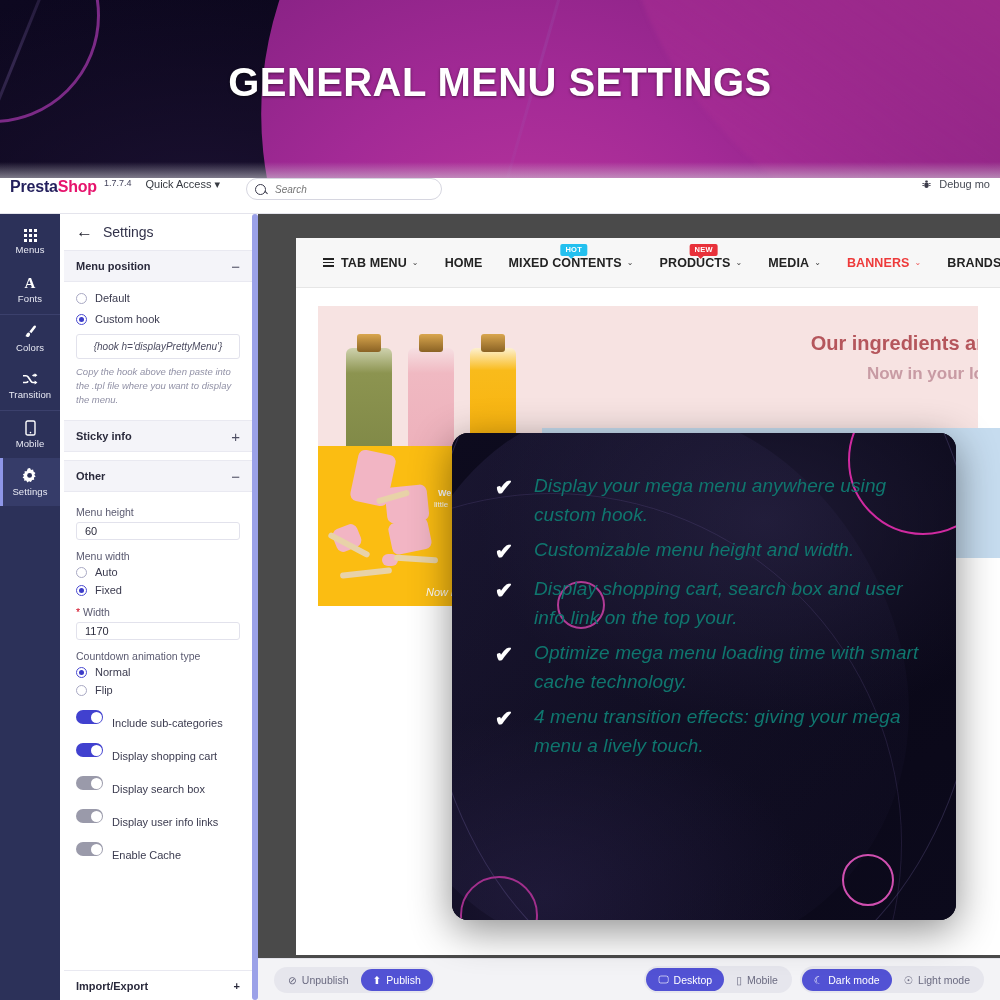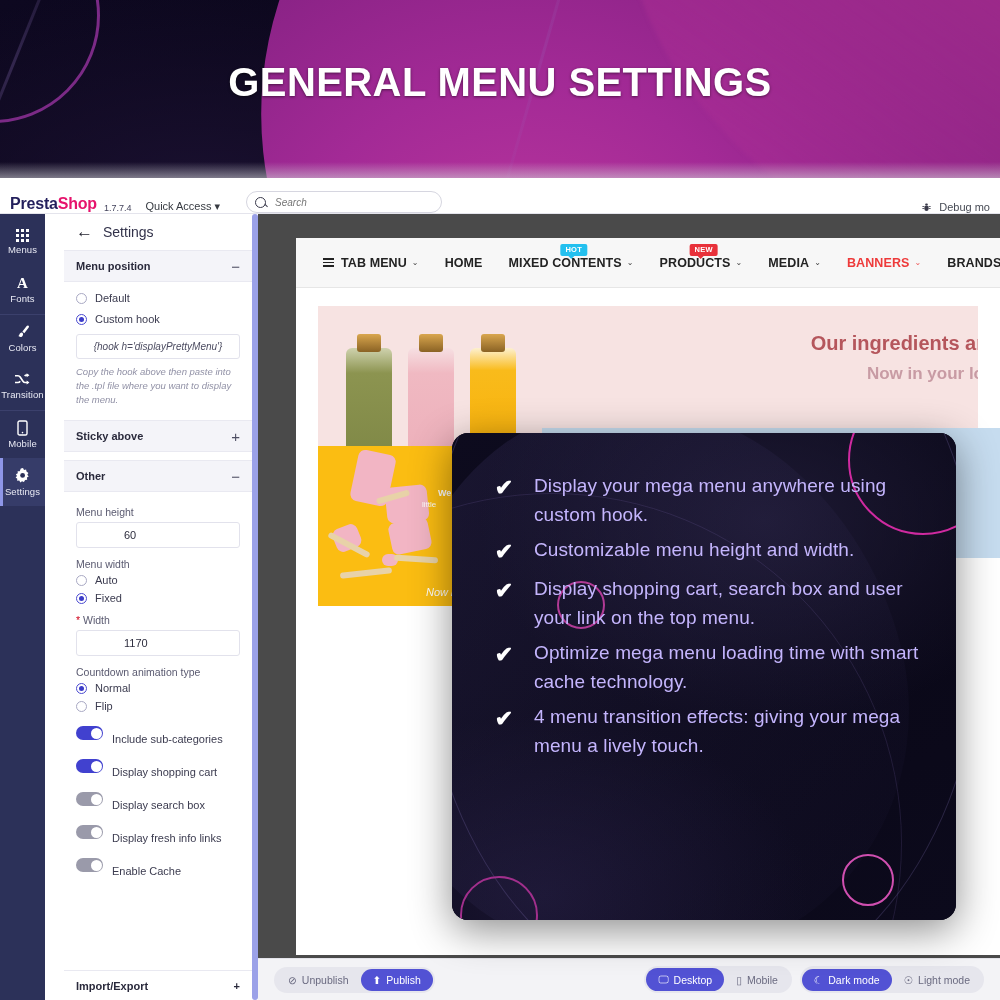--- a/index.html
+++ b/index.html
@@ -50,21 +50,21 @@
     text-shadow:0 1px 3px rgba(0,0,0,.5);
   }
   .hero-bottomfade{
     position:absolute;left:0;right:0;bottom:0;height:16px;
     background:linear-gradient(180deg, rgba(255,255,255,0), rgba(210,210,215,.55));
   }
 
   
   .ps-header {
     position:absolute; left:0; top:178px; width:1000px; height:36px;
-    background:#fff; display:flex; align-items:flex-end; padding:0 10px;
+    background:#fff; display:flex; align-items:flex-start; padding:0 10px;
     border-bottom:1px solid #e4e4ec; z-index:5;
   }
   .ps-logo { font-size:16px; font-weight:700; letter-spacing:-.2px; }
   .ps-logo .a { color:#231f5c; }
   .ps-logo .b { color:#e6136c; }
   .ps-version { font-size:9px; color:#43435c; margin-left:7px; font-weight:400;}
   .ps-quick { font-size:11px; color:#363a41; margin-left:14px; cursor:pointer;}
   .ps-search {
     margin-left:26px; width:196px; height:22px; border:1px solid #d6d6e0;
     border-radius:12px; display:flex; align-items:center; padding:0 8px; background:#fff;
@@ -73,21 +73,21 @@
   .ps-search .mag:after{content:"";position:absolute;width:4px;height:1.4px;background:#3a3a4c;right:-3px;bottom:0px;transform:rotate(45deg);}
   .ps-search input {
     border:0; outline:0; font-size:10px; color:#8a8a9e; margin-left:9px; width:100%;
     font-style:italic; font-family:"Liberation Sans", sans-serif; background:transparent;
   }
   .ps-debug { margin-left:auto; display:flex; align-items:center; gap:7px; font-size:11px; color:#474b55; }
   .bug-icon { width:11px;height:11px; color:#3b3b4a; }
 
   
   .leftnav {
-    position:absolute; left:0; top:214px; width:45px; bottom:0;
+    position:absolute; left:0; top:214px; width:60px; bottom:0;
     background:#2c3159; z-index:4; padding-top:4px;
   }
   .nav-item {
     position:relative; height:48px; display:flex; flex-direction:column;
     align-items:center; justify-content:center; gap:2px; color:#e9eaf4; cursor:pointer;
   }
   .nav-item .lbl { font-size:9.5px; letter-spacing:.1px; }
   .nav-item.sep { border-top:1px solid #3b406c; }
   .nav-item.active { background:#363c69; }
   .nav-item.active:before{
@@ -124,22 +124,22 @@
   .radio-row .txt { font-size:11px; color:#3b3b4f; }
   .hookbox {
     border:1px solid #e2e2ec; border-radius:3px; height:25px; display:flex;
     align-items:center; justify-content:center; font-size:10px; font-style:italic;
     color:#4b4b60; margin:2px 0 6px 0; background:#fff;
   }
   .help { font-size:9.5px; font-style:italic; color:#9191a6; line-height:1.45; }
   .field-label { font-size:10.5px; color:#5a5a70; margin:10px 0 4px 0; }
   .field-label .req { color:#d0021b; }
   .numfield {
-    display:flex; align-items:stretch; height:26px; border:1px solid #e2e2ec; border-radius:3px;
-    overflow:hidden; background:#fff;padding-left:39px;
+    display:flex; align-items:stretch; height:18px; border:1px solid #e2e2ec; border-radius:3px;
+    overflow:hidden; background:#fff;
   }
   .numfield input {
     border:0;outline:0;flex:1;font-size:11px;color:#2d2d3e;padding:0 8px;
     font-family:"Liberation Sans",sans-serif;background:transparent;
   }
   .numfield .unit { display:flex;align-items:center;padding:0 6px;font-size:10px;color:#6b6b80; }
   .toggle-row { display:flex; align-items:center; gap:9px; margin-top:9px; }
   .toggle {
     width:27px;height:14px;border-radius:8px;position:relative;flex:0 0 auto;background:#9a9aaa;cursor:pointer;
   }
@@ -217,21 +217,21 @@
     position:absolute; left:22px; top:208px; width:212px; height:160px; background:#fbbd12; overflow:hidden;
   }
   .pop { position:absolute; background:#f2b5c4; border-radius:7px; }
   .pop:after{ content:""; position:absolute; background:#e8d2a8; border-radius:2px; }
   .banner-blue {
     position:absolute; left:246px; top:190px; right:0; height:130px; background:#c6dcef; overflow:hidden;
   }
   .blue-h1{ position:absolute; left:320px; top:32px; font-size:22px; font-weight:700; color:#5b7fae; white-space:nowrap;}
   .blue-p { position:absolute; left:300px; top:78px; font-size:11px; color:#7d9ab6; line-height:1.5; white-space:nowrap;}
   .yl-t1 { position:absolute; left:120px; top:42px; font-size:9px; color:#fff; font-weight:700; }
-  .yl-t2 { position:absolute; left:104px; top:54px; font-size:8px; color:#fff; }
+  .yl-t2 { position:absolute; left:116px; top:54px; font-size:8px; color:#fff; }
   .yl-t3 { position:absolute; left:140px; top:120px; font-size:15px; color:#fff; font-weight:700; }
   .yl-t4 { position:absolute; left:108px; top:140px; font-size:11px; color:#fff; font-style:italic; }
 
   
   .bottombar {
     position:absolute; left:258px; right:0; bottom:0; height:42px; background:#f3f3f6;
     display:flex; align-items:center; padding:0 16px; z-index:7; border-top:1px solid #e3e3ea;
   }
   .pill-group { display:flex; align-items:center; background:#e6e6ed; border-radius:16px; padding:2px; }
   .pill {
@@ -271,21 +271,21 @@
   .thin-curve2 {
     position:absolute; left:-250px; top:60px; width:700px; height:700px;
     border:1px solid rgba(140,120,200,.16); border-radius:50%;
   }
   .fc-list { position:absolute; left:40px; right:26px; top:38px; }
   .fc-item { display:flex; gap:18px; margin-bottom:5px; }
   .check {
     flex:0 0 auto; width:24px; color:#fff; font-size:22px; line-height:34px; font-weight:700;
     text-align:center;
   }
-  .fc-text { color:#c4b5fd; font-size:19px; line-height:1.55; letter-spacing:.1px; }
+  .fc-text { color:#0f766e; font-size:19px; line-height:1.55; letter-spacing:.1px;font-style:italic; }
 </style>
 </head>
 <body>
 
 <div id="app">
 
   <div class="hero">
     <div class="hero-dark"></div>
     <div class="hero-magenta"></div>
     <div class="hero-magenta2"></div>
@@ -387,21 +387,21 @@
       </div>
       <div class="radio-row">
         <span class="radio on"></span>
         <span class="txt">Custom hook</span>
       </div>
       <div class="hookbox">{hook h='displayPrettyMenu'}</div>
       <div class="help">Copy the hook above then paste into the .tpl file where you want to display the menu.</div>
     </div>
 
     <div class="section-row" style="margin-top:14px;">
-      <span>Sticky above</span>
+      <span>Sticky info</span>
       <span class="pm">+</span>
     </div>
 
     <div class="section-row" style="margin-top:8px;text-align:center;">
       <span>Other</span>
       <span class="pm">−</span>
     </div>
 
     <div class="panel-body">
       <div class="field-label" style="margin-top:4px;">Menu height</div>
@@ -445,21 +445,21 @@
       <div class="toggle-row">
         <span class="toggle on"></span>
         <span class="txt">Display shopping cart</span>
       </div>
       <div class="toggle-row">
         <span class="toggle"></span>
         <span class="txt">Display search box</span>
       </div>
       <div class="toggle-row">
         <span class="toggle"></span>
-        <span class="txt">Display fresh info links</span>
+        <span class="txt">Display user info links</span>
       </div>
       <div class="toggle-row">
         <span class="toggle"></span>
         <span class="txt">Enable Cache</span>
       </div>
     </div>
 
     <div class="panel-footrow">
       <span>Import/Export</span>
       <span class="pm">+</span>
@@ -590,21 +590,21 @@
       <div class="fc-item">
         <span class="check">✔</span>
         <span class="fc-text">Display your mega menu anywhere using custom hook.</span>
       </div>
       <div class="fc-item">
         <span class="check">✔</span>
         <span class="fc-text">Customizable menu height and width.</span>
       </div>
       <div class="fc-item">
         <span class="check">✔</span>
-        <span class="fc-text">Display shopping cart, search box and user your link on the top menu.</span>
+        <span class="fc-text">Display shopping cart, search box and user info link on the top your.</span>
       </div>
       <div class="fc-item">
         <span class="check">✔</span>
         <span class="fc-text">Optimize mega menu loading time with smart cache technology.</span>
       </div>
       <div class="fc-item">
         <span class="check">✔</span>
         <span class="fc-text">4 menu transition effects: giving your mega menu a lively touch.</span>
       </div>
     </div>

